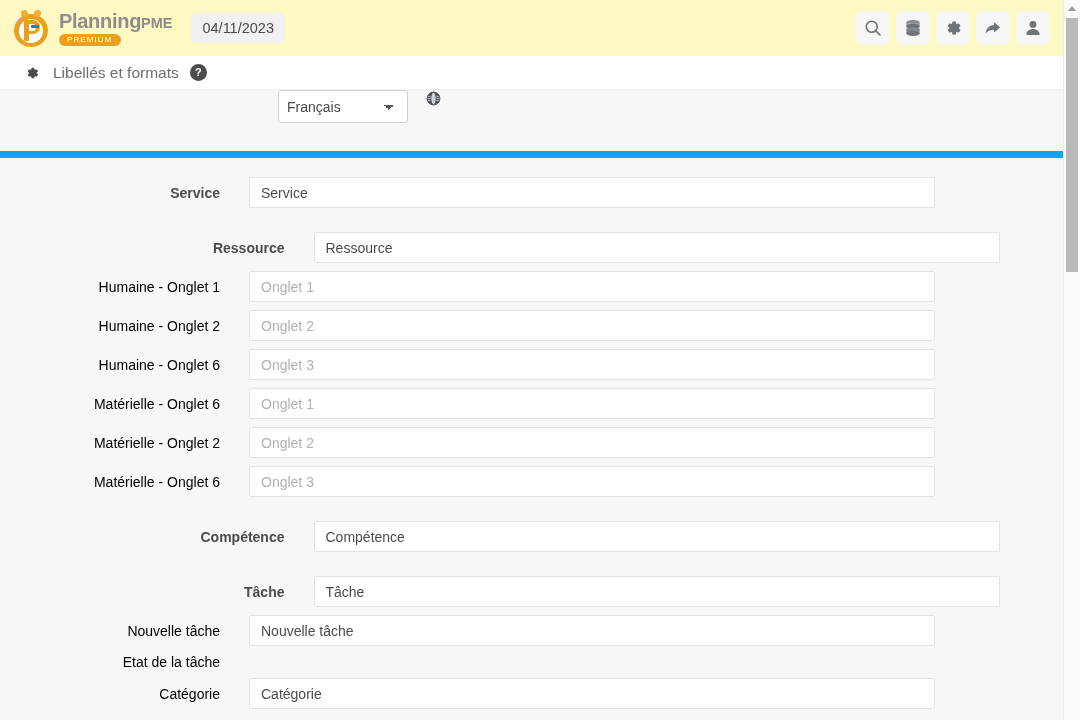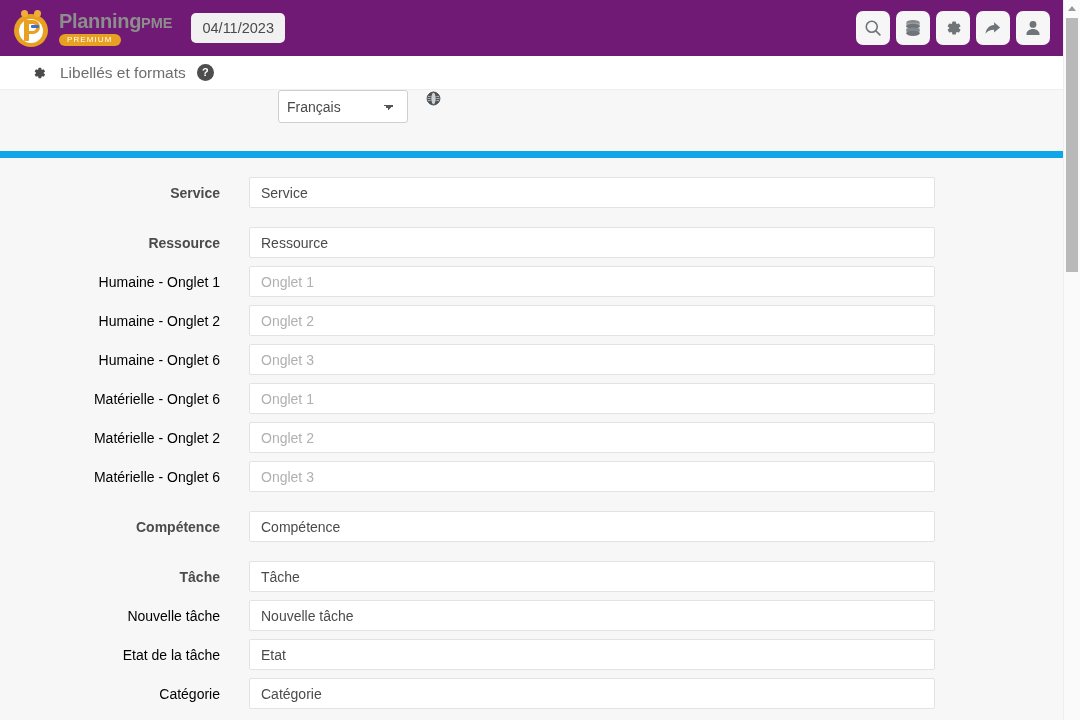--- a/index.html
+++ b/index.html
@@ -21,21 +21,21 @@
     overflow: hidden;
     background: #f7f7f7;
   }
 
   
   .topbar {
     position: absolute;
     top: 0; left: 0;
     width: 1064px;
     height: 56px;
-    background: #701a75;
+    background: #fef9c3;
     display: flex;
     align-items: center;
     padding: 0 14px 0 12px;
     box-sizing: border-box;
     z-index: 5;
   }
 
   .brand {
     display: flex;
     align-items: center;
@@ -166,21 +166,21 @@
 
   
   .pagebar {
     position: absolute;
     top: 56px; left: 0;
     width: 1064px;
     height: 33px;
     background: #ffffff;
     display: flex;
     align-items: center;
-    padding-left: 31px;
+    padding-left: 24px;
     box-sizing: border-box;
     z-index: 5;
   }
   .pagebar .gear-wrap {
     display: flex; align-items: center;
     margin-right: 13px;
   }
   .page-title {
     font-size: 15.5px;
     color: #6e6e6e;
@@ -252,21 +252,21 @@
 
   .form-area {
     padding-top: 19px;
   }
 
   .field-row {
     display: flex;
     align-items: center;
     margin-bottom: 8px;
   }
-  .field-row.group-start { margin-top: 19px; }
+  .field-row.group-start { margin-top: 24px; justify-content: center; }
 
   .field-label {
     width: 249px;
     text-align: right;
     padding-right: 29px;
     box-sizing: border-box;
     font-size: 14px;
     color: #000000;
     white-space: nowrap;
   }
@@ -469,21 +469,20 @@
         <div class="field-row group-start">
           <div class="field-label strong">Tâche</div>
           <input type="text" class="field-input filled" placeholder="Tâche" value="Tâche" style="">
         </div>
         <div class="field-row">
           <div class="field-label">Nouvelle tâche</div>
           <input type="text" class="field-input filled" placeholder="Nouvelle tâche" value="Nouvelle tâche" style="">
         </div>
         <div class="field-row">
           <div class="field-label">Etat de la tâche</div>
-          <input type="text" class="field-input filled" placeholder="Etat" value="Etat" style="">
         </div>
         <div class="field-row">
           <div class="field-label">Catégorie</div>
           <input type="text" class="field-input filled" placeholder="Catégorie" value="Catégorie" style="">
         </div>
       </div>
 
   </div>
 
   <div class="scrollbar">

